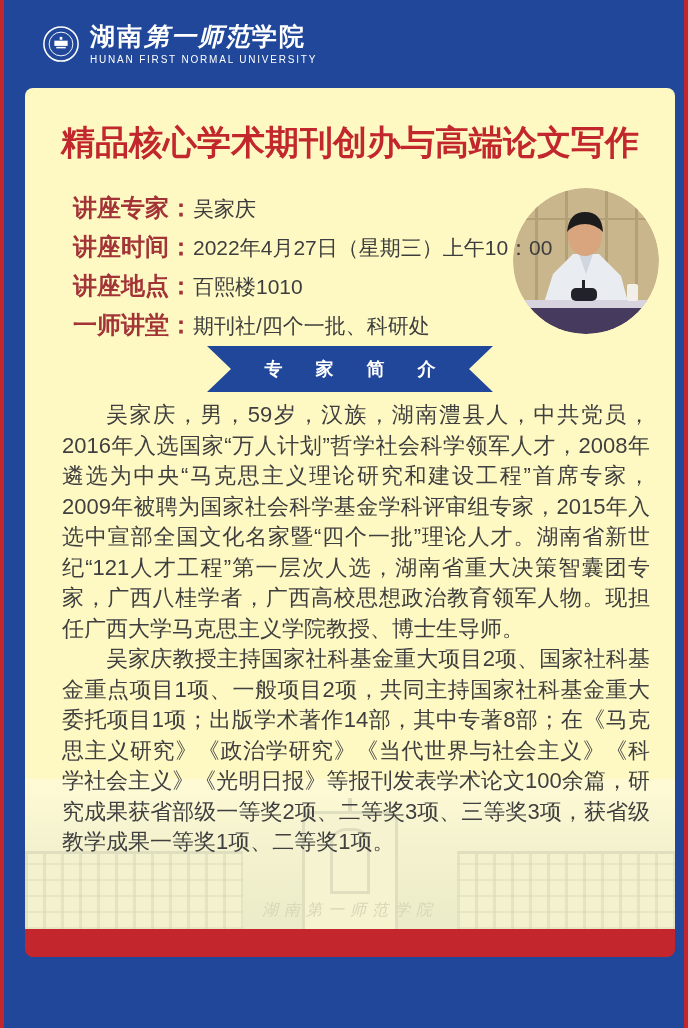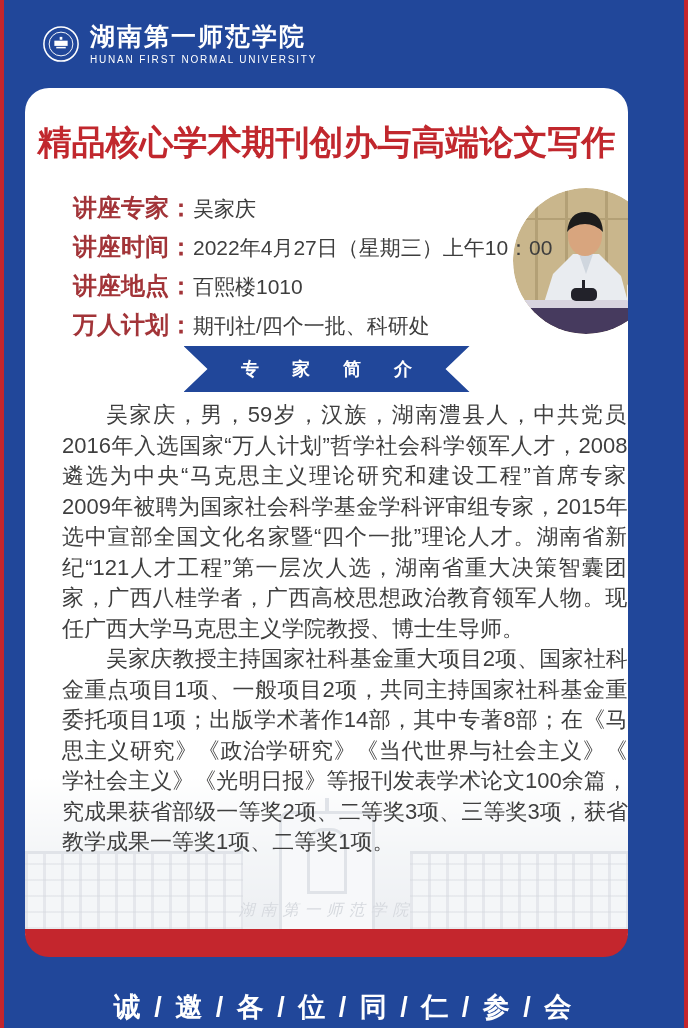--- a/index.html
+++ b/index.html
@@ -23,31 +23,31 @@
   
   .header {
     position:absolute; top:0; left:0; right:0; height:88px;
     display:flex; align-items:center; justify-content:space-between;
     padding:0 36px 0 42px; color:#fff;
   }
   .logo-group { display:flex; align-items:center; gap:10px; }
   .logo-icon { width:38px; height:38px; flex:0 0 auto; }
   .uni-text { display:flex; flex-direction:column; line-height:1.1; }
   .uni-cn { font-size:25px; font-weight:bold; letter-spacing:2px; white-space:nowrap; }
-  .uni-cn .script { }
+  .uni-cn .script { font-style:italic; }
   .uni-en { font-size:10px; letter-spacing:1.8px; margin-top:3px; white-space:nowrap; }
   .program-title {
     font-size:35px; font-weight:bold; letter-spacing:12px;
     white-space:nowrap; margin-right:-12px;
   }
 
   
   .card {
-    position:absolute; left:25px; top:88px; width:603px; height:869px;
-    background:#ffffff; border-radius:24px;
+    position:absolute; left:25px; top:88px; width:650px; height:869px;
+    background:#fef9c3; border-radius:8px;
     border-bottom:28px solid #c4262d;
     overflow:hidden;
   }
   .card-title {
     margin:0; padding-top:32px;
     text-align:center; font-size:34px; font-weight:900;
     color:#c1272d; letter-spacing:0px; white-space:nowrap;
   }
 
   .info { position:absolute; left:48px; top:102px; z-index:3; }
@@ -160,21 +160,21 @@
       <div class="info-row">
         <span class="info-label">讲座专家：</span><span class="info-value">吴家庆</span>
       </div>
       <div class="info-row">
         <span class="info-label">讲座时间：</span><span class="info-value">2022年4月27日（星期三）上午10：00</span>
       </div>
       <div class="info-row">
         <span class="info-label">讲座地点：</span><span class="info-value">百熙楼1010</span>
       </div>
       <div class="info-row">
-        <span class="info-label">万人计划：</span><span class="info-value">期刊社/四个一批、科研处</span>
+        <span class="info-label">一师讲堂：</span><span class="info-value">期刊社/四个一批、科研处</span>
       </div>
     </div>
 
     <div class="speaker-photo">
       <svg viewBox="0 0 146 146" width="146" height="146">
         <defs>
           <clipPath id="pc">
               <circle cx="73" cy="73" r="73"></circle>
             </clipPath>
         </defs>
@@ -216,17 +216,14 @@
     <div class="watermark">
       <div class="wm-sky"></div>
       <div class="wm-wing left"></div>
       <div class="wm-wing right"></div>
       <div class="wm-tower"></div>
       <div class="wm-caption">湖南第一师范学院</div>
     </div>
 
   </div>
 
-  <div class="footer">
-    <span>诚 / 邀 / 各 / 位 / 同 / 仁 / 参 / 会</span>
-  </div>
 
 </div>
 
 </body></html>

